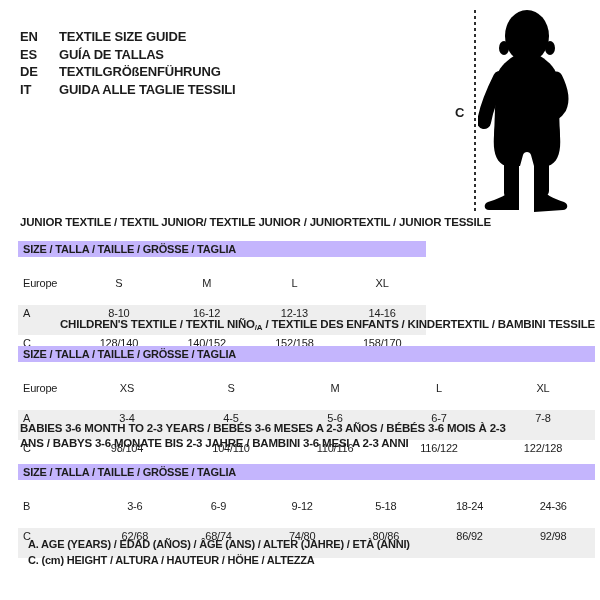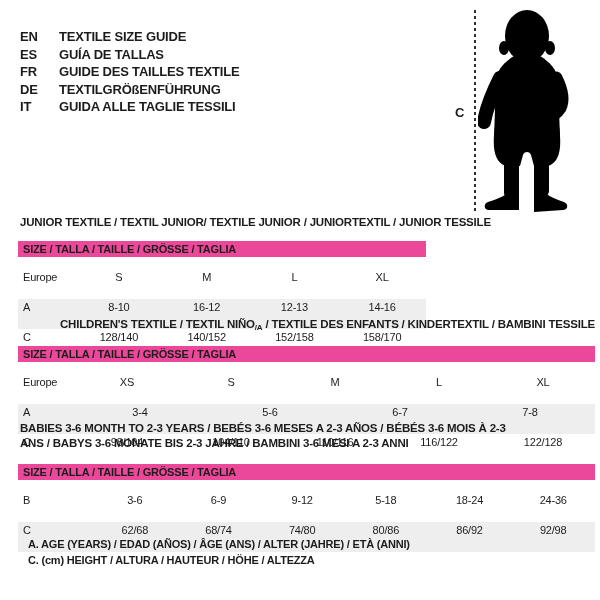--- a/index.html
+++ b/index.html
@@ -25,22 +25,22 @@
   .sec-title{position:absolute;left:20px;font-weight:bold;font-size:11.5px;line-height:15px;}
   .sec-title .sub{font-size:8px;vertical-align:-2px;}
   #title-junior{top:215px;width:560px;}
   #title-children{top:317px;width:575px;text-align:right;}
   #title-babies{top:421px;width:505px;}
   .size-table{position:absolute;left:18px;font-size:11px;}
   #table-junior{top:241px;width:408px;}
   #table-children{top:346px;width:577px;}
   #table-babies{top:464px;width:577px;}
   .tbl-bar{
-    background:#ec4899;height:16px;line-height:16px;
-    font-weight:bold;padding-left:5px;margin-bottom:12px;
+    background:#c4b5fd;height:16px;line-height:16px;
+    font-weight:bold;padding-left:5px;margin-bottom:18px;
   }
   .trow{display:flex;height:30px;line-height:16px;}
   .trow.shaded{background:#eeeeee;}
   .c{white-space:nowrap;}
   .lab{padding-left:5px;text-align:left;}
   #table-junior .lab,#table-children .lab{width:52px;}
   #table-babies .lab{width:70px;}
   .val{flex:1;text-align:center;}
   
   .footnotes{position:absolute;left:20px;top:536px;font-weight:bold;font-size:11px;}
@@ -50,24 +50,20 @@
 <body>
 
 <div class="lang-list">
   <div class="lang-row">
     <span class="lang-code">EN</span>
     <span class="lang-label">TEXTILE SIZE GUIDE</span>
   </div>
   <div class="lang-row">
     <span class="lang-code">ES</span>
     <span class="lang-label">GUÍA DE TALLAS</span>
-  </div>
-  <div class="lang-row">
-    <span class="lang-code">FR</span>
-    <span class="lang-label">GUIDE DES TAILLES TEXTILE</span>
   </div>
   <div class="lang-row">
     <span class="lang-code">DE</span>
     <span class="lang-label">TEXTILGRÖßENFÜHRUNG</span>
   </div>
   <div class="lang-row">
     <span class="lang-code">IT</span>
     <span class="lang-label">GUIDA ALLE TAGLIE TESSILI</span>
   </div>
 </div>
@@ -126,20 +122,21 @@
         <div class="c lab">Europe</div>
         <div class="c val">XS</div>
         <div class="c val">S</div>
         <div class="c val">M</div>
         <div class="c val">L</div>
         <div class="c val">XL</div>
       </div>
       <div class="trow shaded">
         <div class="c lab">A</div>
         <div class="c val">3-4</div>
+        <div class="c val">4-5</div>
         <div class="c val">5-6</div>
         <div class="c val">6-7</div>
         <div class="c val">7-8</div>
       </div>
       <div class="trow">
         <div class="c lab">C</div>
         <div class="c val">98/104</div>
         <div class="c val">104/110</div>
         <div class="c val">110/116</div>
         <div class="c val">116/122</div>

